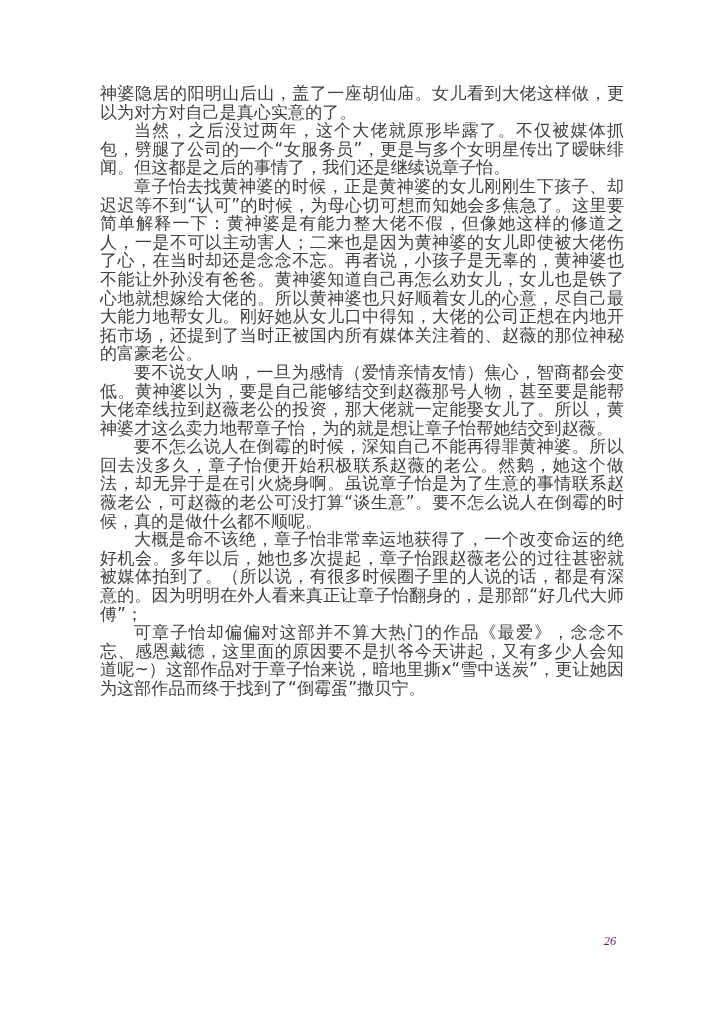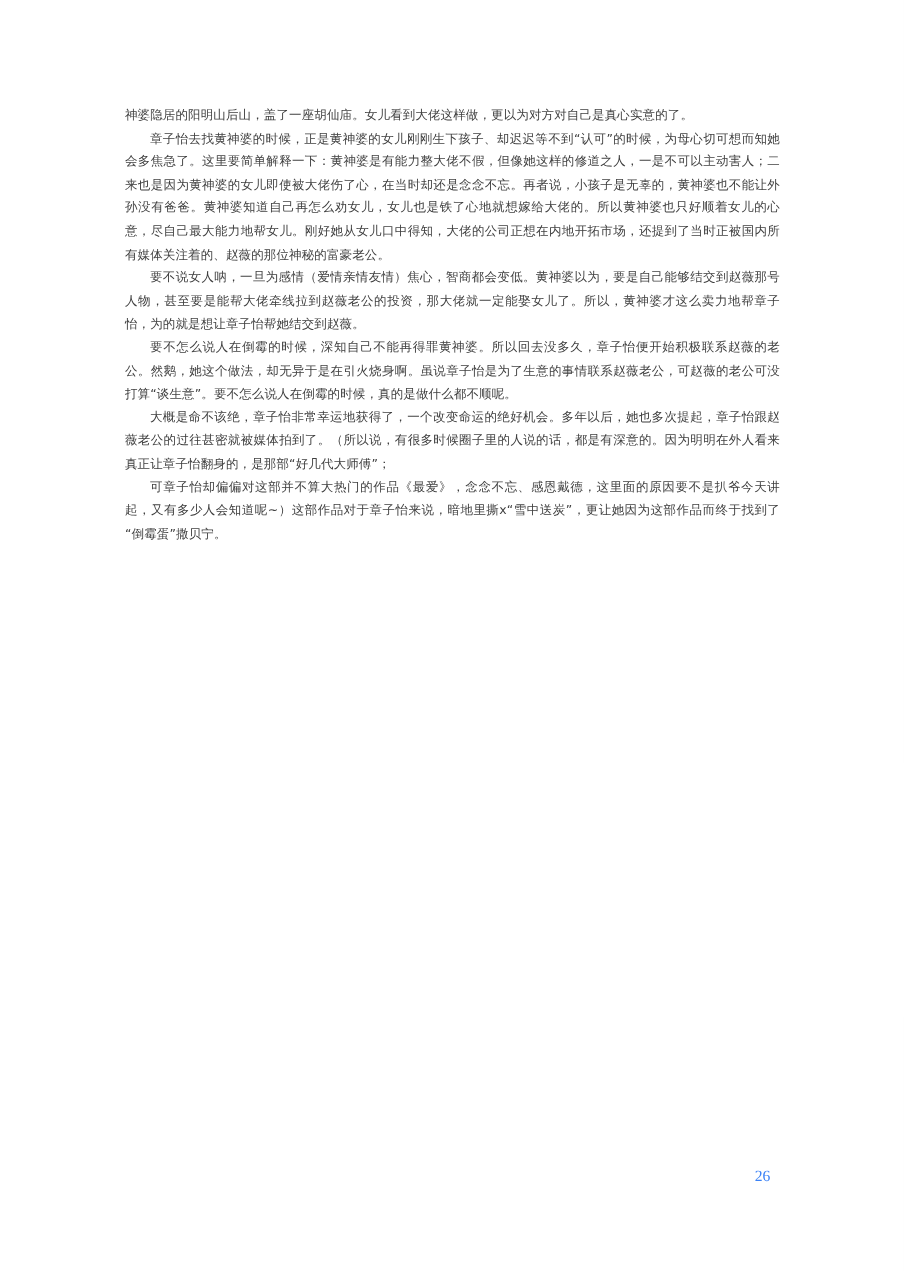--- a/index.html
+++ b/index.html
@@ -14,49 +14,51 @@
     background: #ffffff;
     overflow: hidden;
     font-family: "DejaVu Sans", "Liberation Sans", sans-serif;
   }
   .text-block {
     position: absolute;
     left: 100px;
     top: 84px;
     width: 524px;
     color: #3f3f3f;
-    font-size: 10px;
+    font-size: 17px;
     line-height: 18.6px;
     text-align: justify;
     letter-spacing: 0.1px;
   }
   .text-block p {
     margin: 0;
     padding: 0;
   }
   .text-block p.indent {
     text-indent: 2em;
   }
   .page-number {
     position: absolute;
     left: 596px;
     top: 934px;
     width: 28px;
     text-align: center;
-    color: #3b82f6;
+    color: #701a75;
     font-size: 12.5px;
     font-family: "Liberation Serif", "DejaVu Serif", serif;
+    font-style: italic;
   }
 </style>
 </head>
 <body>
 
 <div class="page">
   <div class="text-block">
     <p>神婆隐居的阳明山后山，盖了一座胡仙庙。女儿看到大佬这样做，更以为对方对自己是真心实意的了。</p>
+    <p class="indent">当然，之后没过两年，这个大佬就原形毕露了。不仅被媒体抓包，劈腿了公司的一个“女服务员”，更是与多个女明星传出了暧昧绯闻。但这都是之后的事情了，我们还是继续说章子怡。</p>
     <p class="indent">章子怡去找黄神婆的时候，正是黄神婆的女儿刚刚生下孩子、却迟迟等不到“认可”的时候，为母心切可想而知她会多焦急了。这里要简单解释一下：黄神婆是有能力整大佬不假，但像她这样的修道之人，一是不可以主动害人；二来也是因为黄神婆的女儿即使被大佬伤了心，在当时却还是念念不忘。再者说，小孩子是无辜的，黄神婆也不能让外孙没有爸爸。黄神婆知道自己再怎么劝女儿，女儿也是铁了心地就想嫁给大佬的。所以黄神婆也只好顺着女儿的心意，尽自己最大能力地帮女儿。刚好她从女儿口中得知，大佬的公司正想在内地开拓市场，还提到了当时正被国内所有媒体关注着的、赵薇的那位神秘的富豪老公。</p>
     <p class="indent">要不说女人呐，一旦为感情（爱情亲情友情）焦心，智商都会变低。黄神婆以为，要是自己能够结交到赵薇那号人物，甚至要是能帮大佬牵线拉到赵薇老公的投资，那大佬就一定能娶女儿了。所以，黄神婆才这么卖力地帮章子怡，为的就是想让章子怡帮她结交到赵薇。</p>
     <p class="indent">要不怎么说人在倒霉的时候，深知自己不能再得罪黄神婆。所以回去没多久，章子怡便开始积极联系赵薇的老公。然鹅，她这个做法，却无异于是在引火烧身啊。虽说章子怡是为了生意的事情联系赵薇老公，可赵薇的老公可没打算“谈生意”。要不怎么说人在倒霉的时候，真的是做什么都不顺呢。</p>
     <p class="indent">大概是命不该绝，章子怡非常幸运地获得了，一个改变命运的绝好机会。多年以后，她也多次提起，章子怡跟赵薇老公的过往甚密就被媒体拍到了。（所以说，有很多时候圈子里的人说的话，都是有深意的。因为明明在外人看来真正让章子怡翻身的，是那部“好几代大师傅”；</p>
     <p class="indent">可章子怡却偏偏对这部并不算大热门的作品《最爱》，念念不忘、感恩戴德，这里面的原因要不是扒爷今天讲起，又有多少人会知道呢~）这部作品对于章子怡来说，暗地里撕x“雪中送炭”，更让她因为这部作品而终于找到了“倒霉蛋”撒贝宁。</p>
   </div>
   <div class="page-number">26</div>
 </div>
 
 </body></html>

